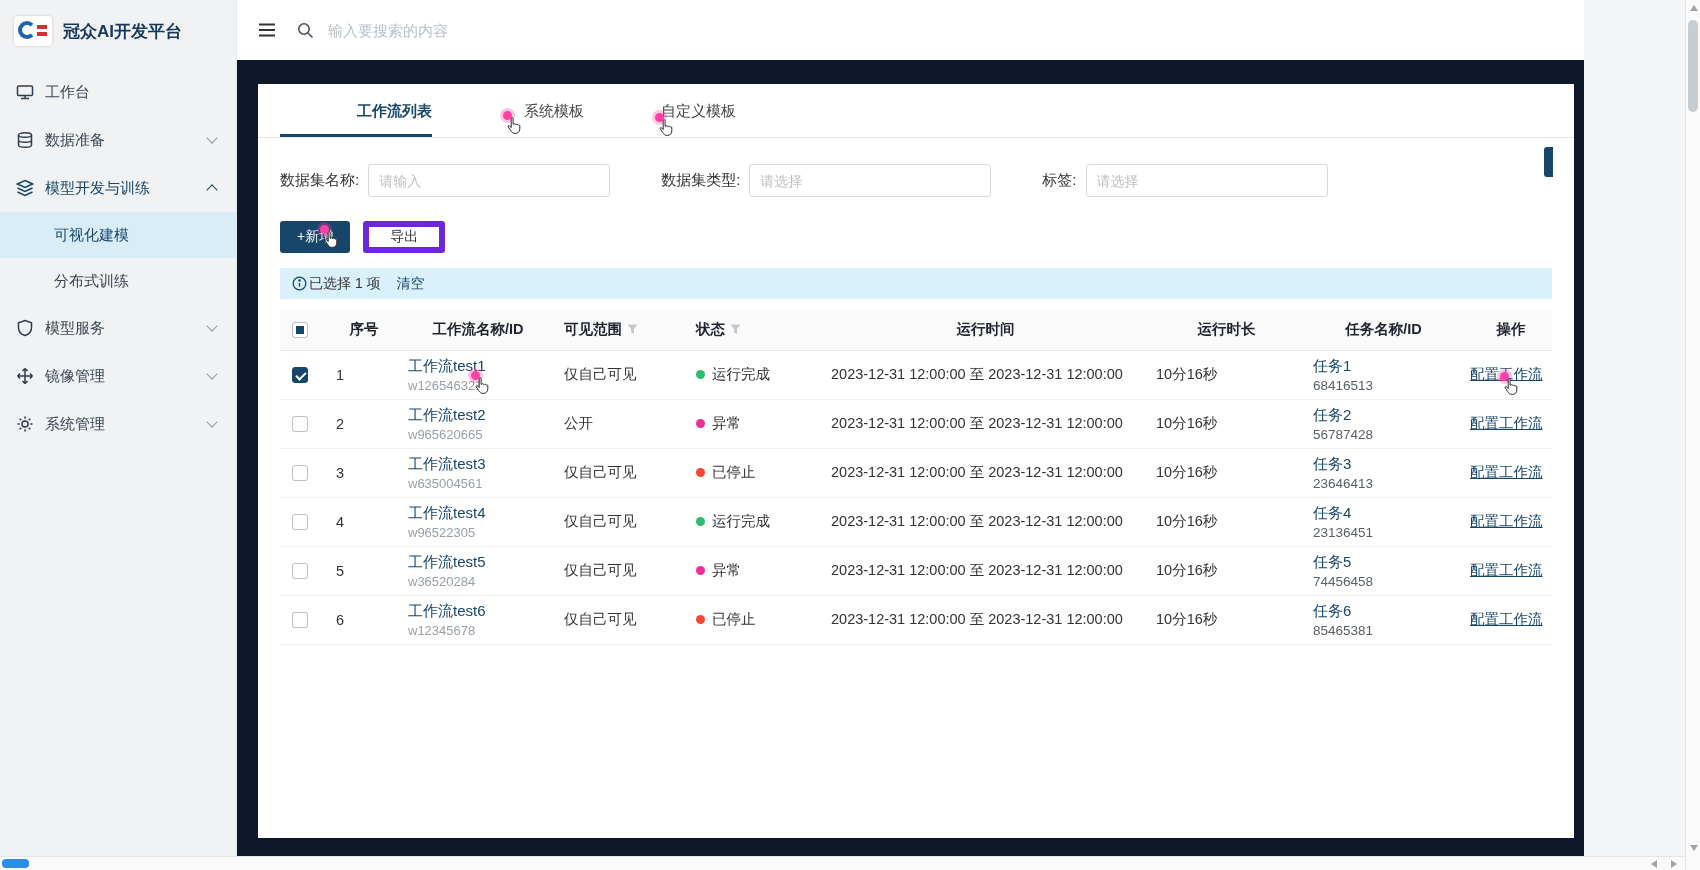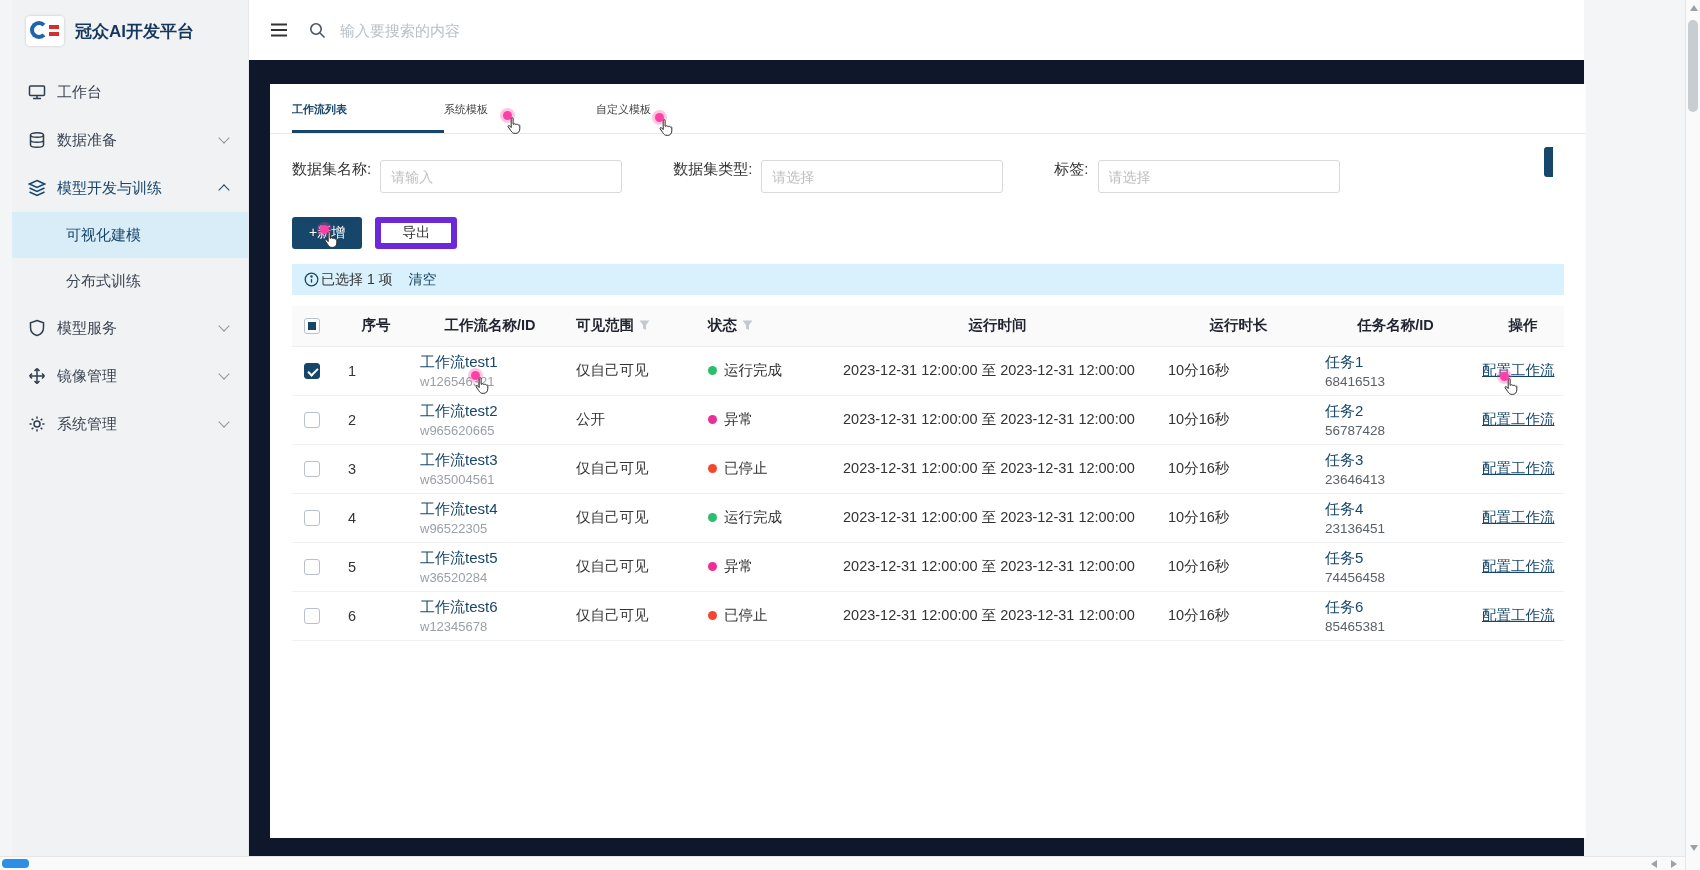--- a/index.html
+++ b/index.html
@@ -2,21 +2,21 @@
 <html><head>
 <meta charset="utf-8">
 <style>
   * { box-sizing: border-box; margin: 0; padding: 0; }
   html,body { width:1700px; height:870px; overflow:hidden; }
   body {
     font-family: "Liberation Sans", "DejaVu Sans", sans-serif;
     background:#f3f5f7; color:#333; font-size:14px;
     --primary:#17466b; --sel-bg:#d9f1fc; --active-bg:#d9edf8;
   }
-  .app { display:flex; width:1584px; height:870px;padding-left:12px; }
+  .app { display:flex; width:1584px; height:870px; }
 
   
   .sidebar { width:237px; flex-shrink:0; background:#f0f2f4; border-right:1px solid #e5e8ea; }
   .logo-row { height:62px; display:flex; align-items:center; gap:11px; padding:0 14px; }
   .logo { width:38px; height:30px; background:#fff; border-radius:4px; position:relative;
           box-shadow:0 0 3px rgba(0,0,0,.18); flex-shrink:0; }
   .logo-c { position:absolute; left:4px; top:5px; width:18px; height:18px;
             border:4px solid #1e63b0; border-right-color:transparent; border-radius:50%; }
   .logo-r { position:absolute; right:5px; top:9px; width:10px; height:4px; background:#d03030;
             box-shadow:0 7px 0 #d03030; }
@@ -38,27 +38,27 @@
   .topbar { height:60px; background:#fff; display:flex; align-items:center; gap:20px; padding:0 0 0 20px; }
   .search-wrap { display:flex; align-items:center; gap:14px; flex:1; }
   .search-input { border:none; outline:none; font-size:15px; width:420px; color:#333; background:transparent; }
   .search-input::placeholder { color:#b9c0c8; }
 
   .content { flex:1; padding:24px 0 0 21px; position:relative; }
   .card { width:1316px; height:754px; background:#fff; }
 
   
   .tabs { display:flex; border-bottom:1px solid #e8e8e8; padding-left:22px; }
-  .tab { width:152px; text-align:left; padding:18px 0 13px; font-size:11px; color:#444; cursor:pointer;
+  .tab { width:152px; text-align:right; padding:18px 0 13px; font-size:15px; color:#444; cursor:pointer;
          border-bottom:3px solid transparent; }
   .tab.active { color:var(--primary); font-weight:bold; border-bottom-color:var(--primary); }
 
   
   .filters { display:flex; align-items:center; padding:26px 22px 0; }
-  .f-group { display:flex; margin-right:51px; }
+  .f-group { display:flex; align-items:center; margin-right:51px; }
   .f-label { font-size:15px; color:#333; margin-right:9px; white-space:nowrap; }
   .f-input { width:242px; height:33px; border:1px solid #d9d9d9; border-radius:3px; padding:0 10px;
              font-size:14px; color:#333; outline:none; font-family:inherit; }
   .f-input::placeholder { color:#bfbfbf; }
 
   
   .btn-row { display:flex; gap:13px; padding:24px 22px 0; }
   .btn { height:32px; border-radius:3px; font-size:14px; cursor:pointer; font-family:inherit; }
   .btn-primary { background:var(--primary); color:#fff; border:none; padding:0 17px; }
   .btn-default { background:#fff; border:6px solid #6d28d9; color:#333; padding:0 21px; }

